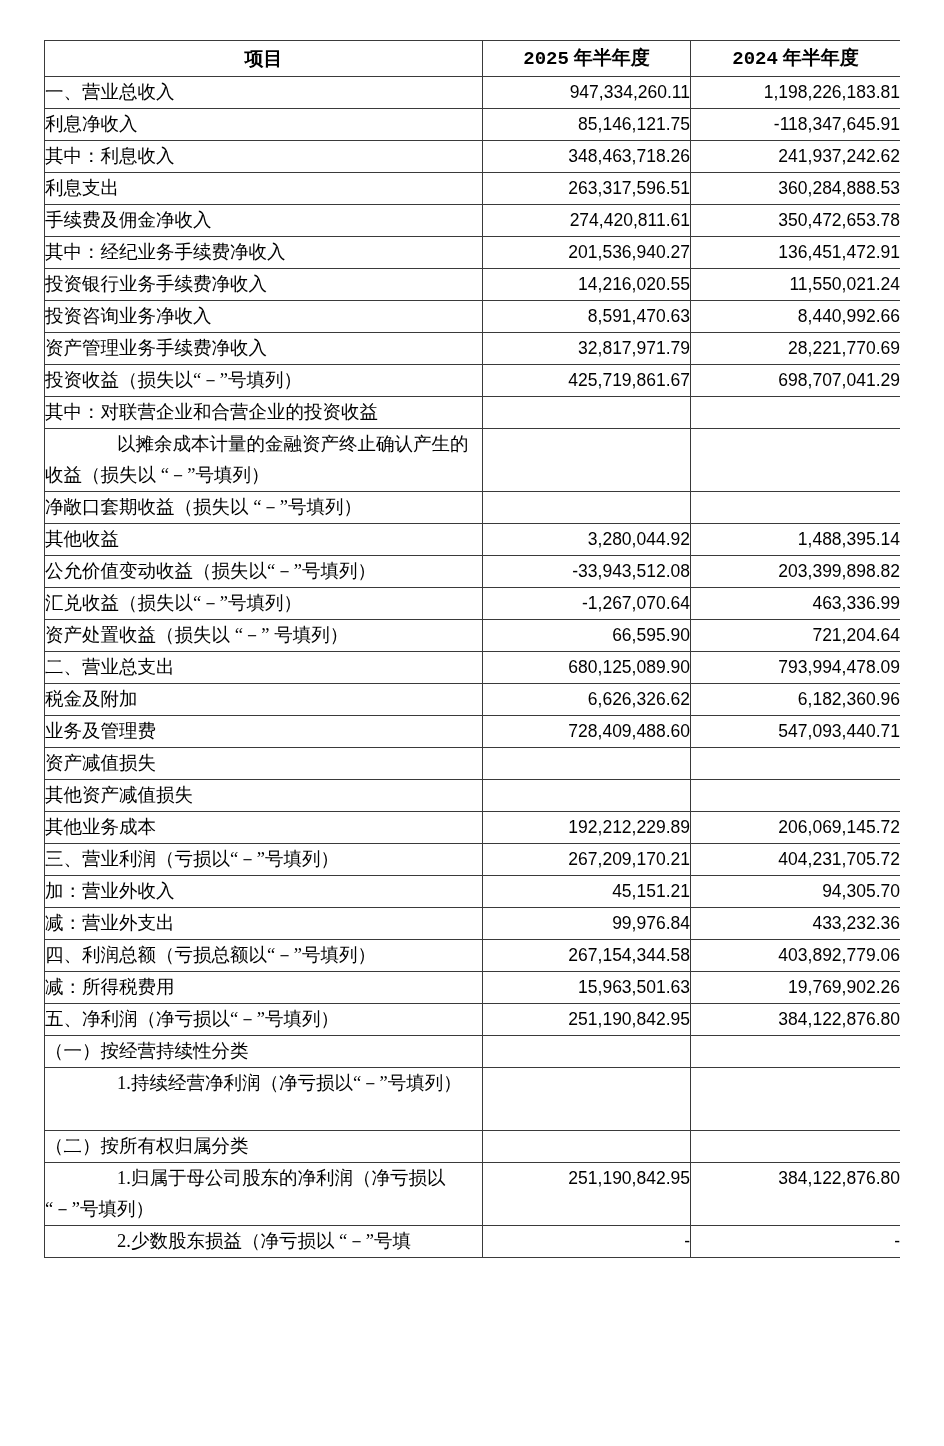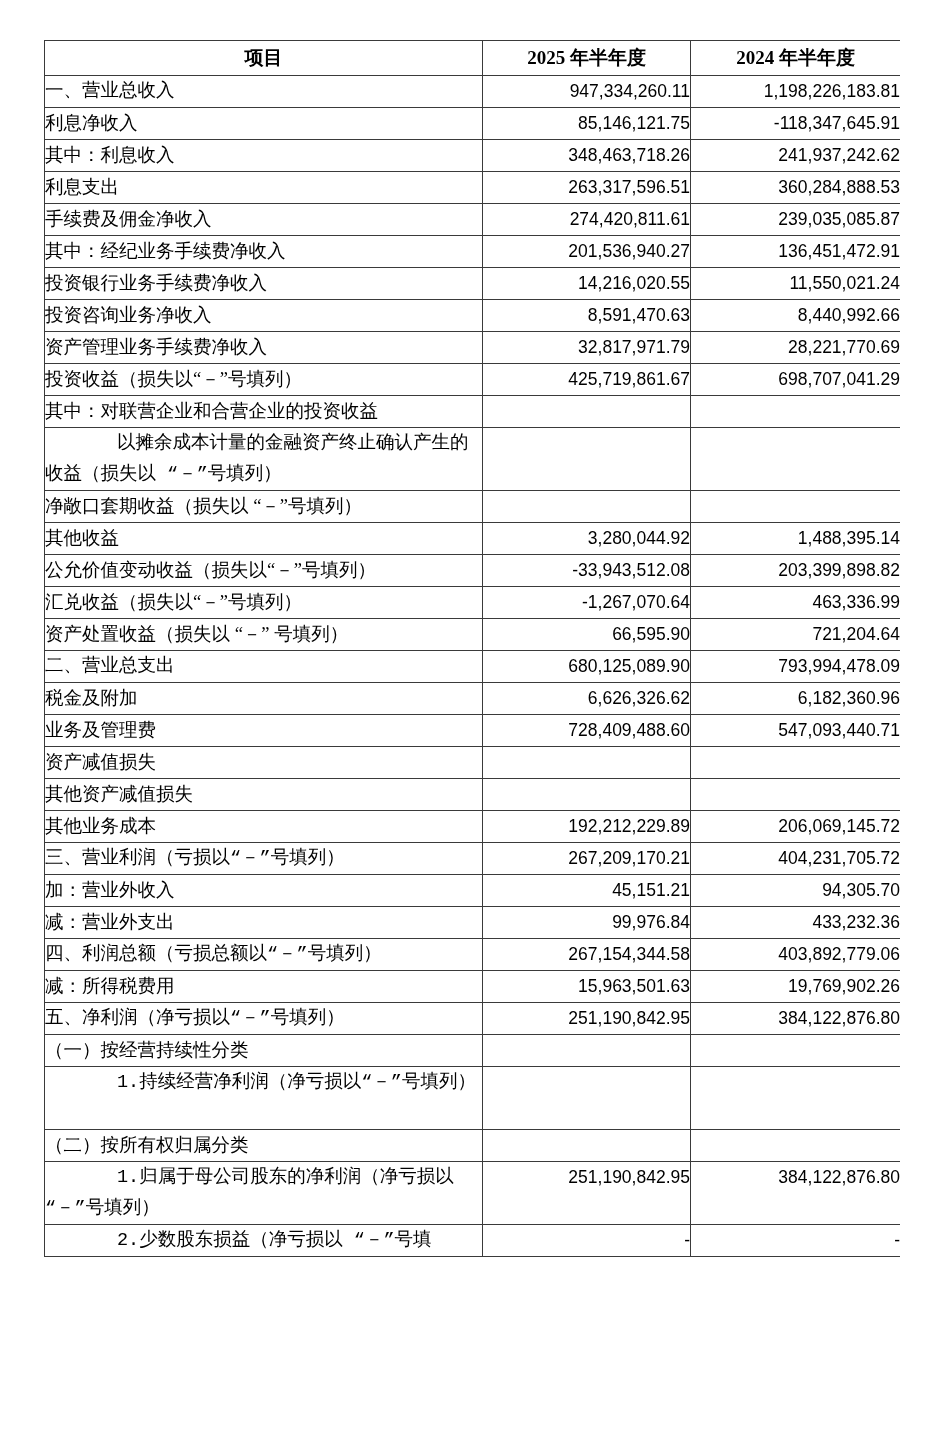--- a/index.html
+++ b/index.html
@@ -45,21 +45,21 @@
 
   .hdr {
     text-align: center;
     font-weight: bold;
     font-size: 19px;
     height: 34px;
     line-height: 34px;
     white-space: nowrap;
   }
   .hdr-num {
-    font-family: Liberation Serif, serif;
+    font-family: Liberation Mono, monospace;
     font-weight: bold;
   }
   .hdr-cn {
     font-family: "Liberation Serif", "DejaVu Serif", serif;
     font-weight: bold;
   }
 
   td.item {
     font-size: 18.5px;
     line-height: 31px;
@@ -73,21 +73,21 @@
     line-height: 31px;
     text-align: right;
     padding: 0 8px 0 4px;
     white-space: nowrap;
   }
   tr.r1 td { height: 31px; }
   tr.r2 td { height: 62px; margin-left: 9px; }
   tr.r2 td.num { vertical-align: top; }
   tr.r2 td.item { vertical-align: top; }
 
-  .ind0 { padding-left: 6px; font-family: Liberation Mono, monospace; }
+  .ind0 { padding-left: 6px; }
   .ind1 { padding-left: 24px; }
   .ind3 { padding-left: 78px; }
   .ind-hang { text-indent: 72px; }
 </style>
 </head>
 <body>
 
 <div class="page">
   <div class="table-wrap">
     <table class="fin">
@@ -120,21 +120,21 @@
             <td class="num">241,937,242.62</td>
           </tr>
           <tr class="r1">
             <td class="item ind3">利息支出</td>
             <td class="num">263,317,596.51</td>
             <td class="num">360,284,888.53</td>
           </tr>
           <tr class="r1">
             <td class="item ind1">手续费及佣金净收入</td>
             <td class="num">274,420,811.61</td>
-            <td class="num">239,035,085.87</td>
+            <td class="num">350,472,653.78</td>
           </tr>
           <tr class="r1">
             <td class="item ind1">其中：经纪业务手续费净收入</td>
             <td class="num">201,536,940.27</td>
             <td class="num">136,451,472.91</td>
           </tr>
           <tr class="r1">
             <td class="item ind3">投资银行业务手续费净收入</td>
             <td class="num">14,216,020.55</td>
             <td class="num">11,550,021.24</td>

